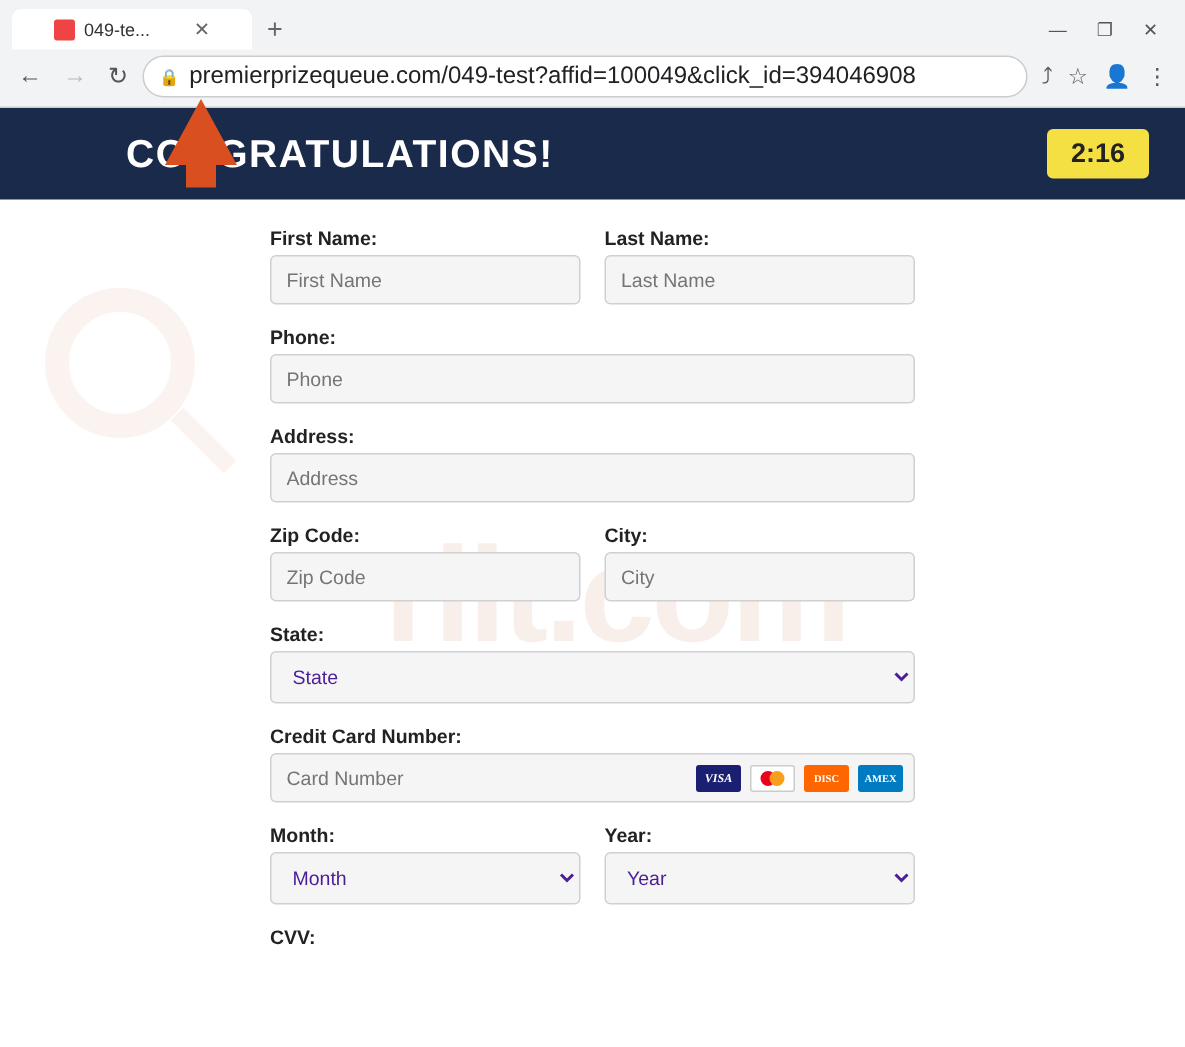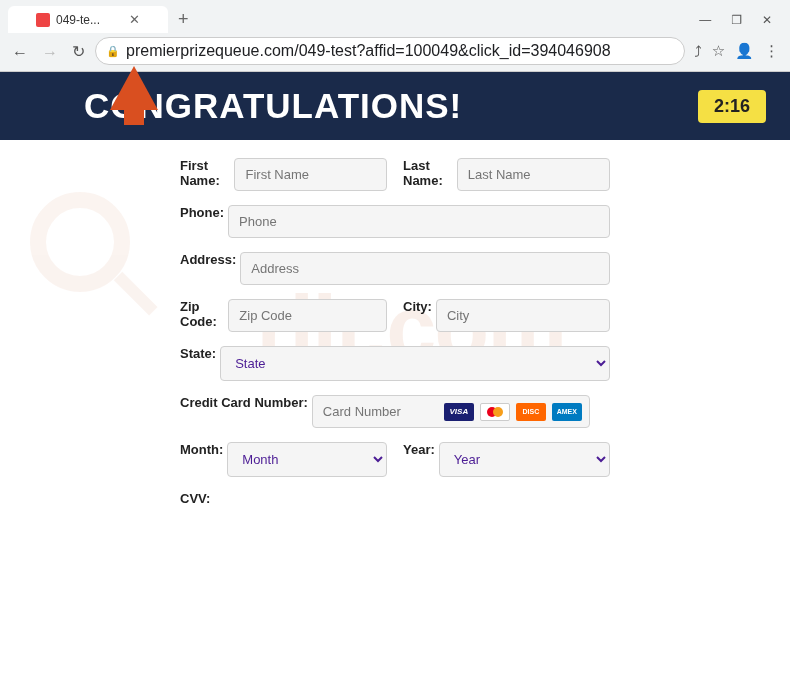--- a/index.html
+++ b/index.html
@@ -145,21 +145,21 @@
       position: relative;
     }
 
     .header-arrow {
       position: absolute;
       left: 110px;
       top: -6px;
     }
 
     .congrats-text {
-      font-size: 35px;
+      font-size: 26px;
       font-weight: bold;
       color: #fff;
       letter-spacing: 1px;
       margin-left: 60px;
     }
 
     .timer-badge {
       background: #f5e044;
       color: #222;
       font-size: 18px;
@@ -192,20 +192,21 @@
 
     .form-row {
       display: flex;
       gap: 16px;
       margin-bottom: 14px;
     }
 
     .form-group {
       flex: 1;
       display: flex;
+      flex-direction: column;
       gap: 4px;
     }
 
     .form-group.full {
       flex: 1 1 100%;
     }
 
     .form-label {
       font-size: 13px;
       font-weight: bold;
@@ -244,20 +245,21 @@
     }
 
     .card-icons {
       position: absolute;
       right: 8px;
       top: 50%;
       transform: translateY(-50%);
       display: flex;
       gap: 6px;
       align-items: center;
+      font-family: Liberation Serif, serif;
     }
 
     .card-icon {
       width: 30px;
       height: 18px;
       border-radius: 2px;
       display: inline-block;
     }
 
     .card-visa {

